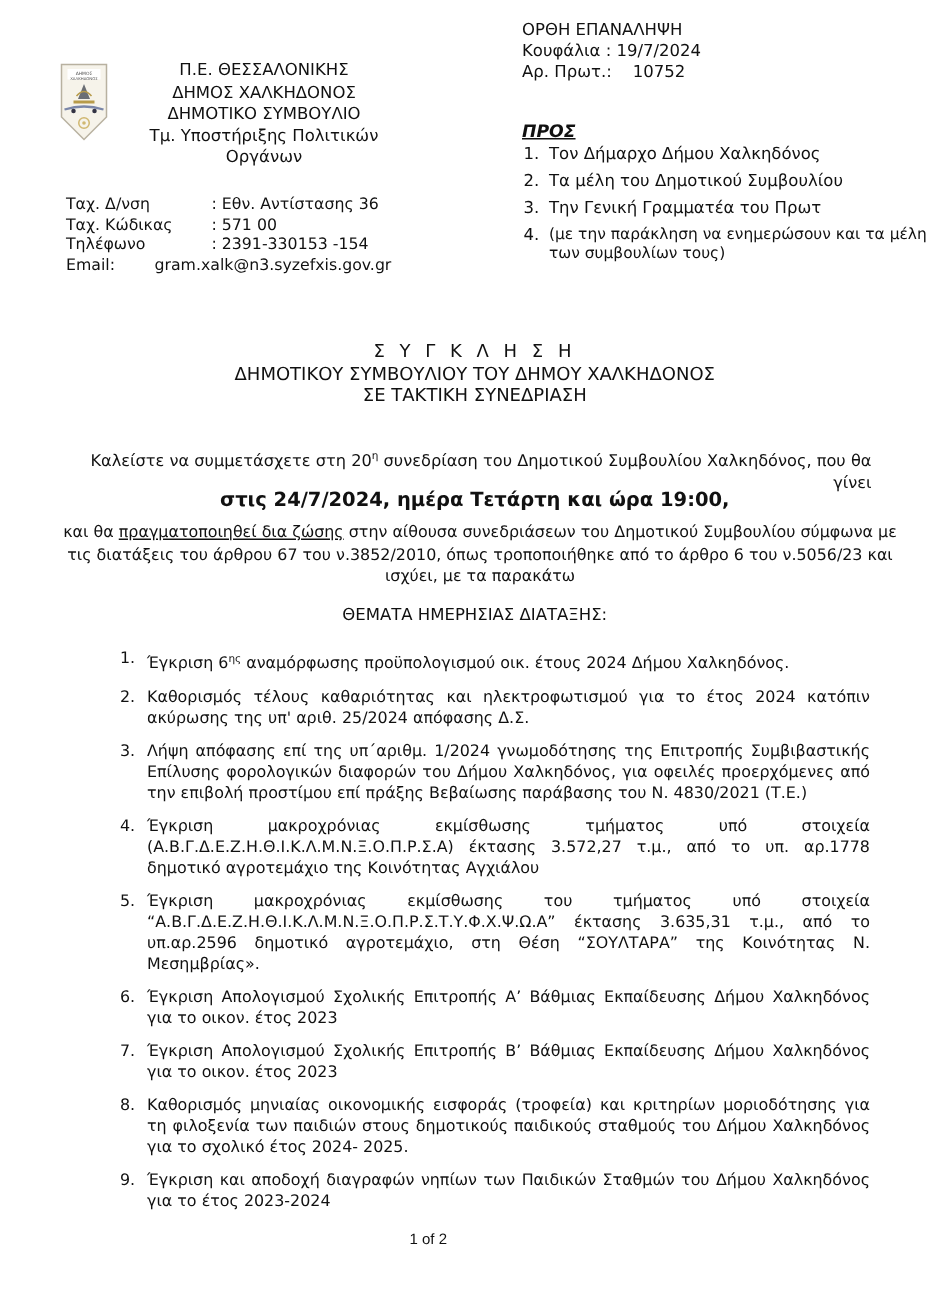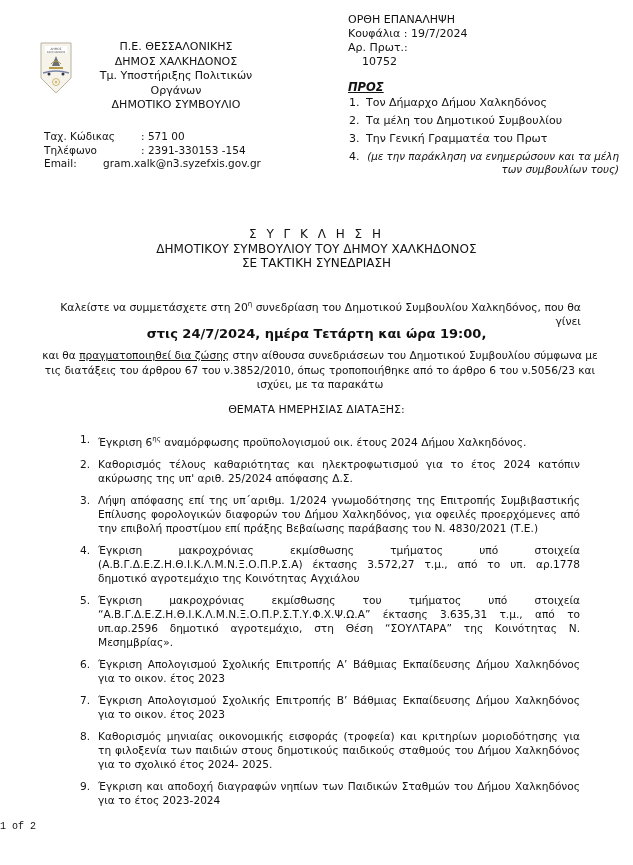--- a/index.html
+++ b/index.html
@@ -13,41 +13,41 @@
       left: 40px; top: 42px; width: 32px; height: 52px;
     }
     .left-head {
       left: 76px; top: 40px; width: 200px; text-align: center;
       line-height: 14.5px; font-size: 11px;
     }
     .contacts { left: 44px; top: 130px; line-height: 13.5px; font-size: 10.5px; }
     .contacts .row { display: flex; }
     .contacts .lbl { width: 97px; }
     .right-head { left: 348px; top: 13px; line-height: 14px; font-size: 11px; }
-    .right-head .prot { display: flex; flex-direction: column; }
+    .right-head .prot { display: flex; }
     .right-head .prot .num { margin-left: 14px; }
     .pros-title { left: 348px; top: 80px; font-style: italic; font-weight: bold; text-decoration: underline; font-size: 11.5px; }
     .recipients { left: 349px; top: 96px; width: 270px; font-size: 11px; }
     .recipients .item { display: flex; line-height: 14px; margin-bottom: 4px; }
     .recipients .n { width: 17px; flex: none; }
-    .recipients .note { font-style: italic; font-size: 10.3px; line-height: 13px; display: block; text-align: right; }
+    .recipients .note { font-size: 10.3px; line-height: 13px; display: block; }
     .title-block { left: 0; width: 633px; top: 227px; text-align: center; font-size: 12px; line-height: 14.5px; }
     .title-block .sp { letter-spacing: 3px; }
     .invite { left: 56px; width: 525px; top: 297px; text-align: right; font-size: 10.8px; line-height: 14px; }
     .invite sup { font-size: 7px; }
     .date-line { left: 0; width: 633px; top: 326px; text-align: center; font-weight: bold; font-size: 13px; }
     .venue { left: 40px; width: 560px; top: 348px; text-align: center; font-size: 10.6px; line-height: 14.5px; }
     .venue .u { text-decoration: underline; }
     .agenda-title { left: 0; width: 633px; top: 403px; text-align: center; font-size: 11px; }
     .agenda { left: 80px; top: 432px; width: 500px; font-size: 10.6px; }
     .agenda .item { display: flex; line-height: 14px; margin-bottom: 8px; }
     .agenda .n { width: 18px; flex: none; }
     .agenda .txt { text-align: justify; flex: 1; }
     .agenda sup { font-size: 7px; }
-    .footer { left: 0; width: 571px; top: 821px; text-align: left; font-family: Liberation Mono, monospace; font-size: 10px; }
+    .footer { left: 0; width: 571px; top: 821px; text-align: center; font-family: Liberation Sans, sans-serif; font-size: 10px; }
   </style>
 </head>
 <body>
 
 <div class="abs logo">
   <svg width="32" height="52" viewBox="0 0 32 52">
     <path d="M1 1 H31 V36 L16 51 L1 36 Z" fill="#f6f3ea" stroke="#b8b1a0" stroke-width="1"></path>
     <rect x="5" y="4" width="22" height="7" fill="#fff"></rect>
     <text x="16" y="8" font-size="3" text-anchor="middle" fill="#555" font-family="DejaVu Sans, sans-serif">ΔΗΜΟΣ</text>
     <text x="16" y="11" font-size="2.6" text-anchor="middle" fill="#555" font-family="DejaVu Sans, sans-serif">ΧΑΛΚΗΔΟΝΟΣ</text>
@@ -58,25 +58,29 @@
     <circle cx="9" cy="32" r="1.5" fill="#334"></circle>
     <circle cx="23" cy="32" r="1.5" fill="#334"></circle>
     <circle cx="16" cy="40" r="3.5" fill="none" stroke="#d0b770" stroke-width="1"></circle>
     <circle cx="16" cy="40" r="1.2" fill="#d0b770"></circle>
   </svg>
 </div>
 
 <div class="abs left-head">
   <div>Π.Ε. ΘΕΣΣΑΛΟΝΙΚΗΣ</div>
   <div>ΔΗΜΟΣ ΧΑΛΚΗΔΟΝΟΣ</div>
+  <div>ΔΗΜΟΤΙΚΟ ΣΥΜΒΟΥΛΙΟ</div>
   <div>Τμ. Υποστήριξης Πολιτικών Οργάνων</div>
-  <div>ΔΗΜΟΤΙΚΟ ΣΥΜΒΟΥΛΙΟ</div>
 </div>
 
 <div class="abs contacts">
+  <div class="row">
+    <span class="lbl">Ταχ. Δ/νση</span>
+    <span>: Εθν. Αντίστασης 36</span>
+  </div>
   <div class="row">
     <span class="lbl">Ταχ. Κώδικας</span>
     <span>: 571 00</span>
   </div>
   <div class="row">
     <span class="lbl">Τηλέφωνο</span>
     <span>: 2391-330153 -154</span>
   </div>
   <div class="row">
     <span class="lbl" style="width:59px">Email:</span>

